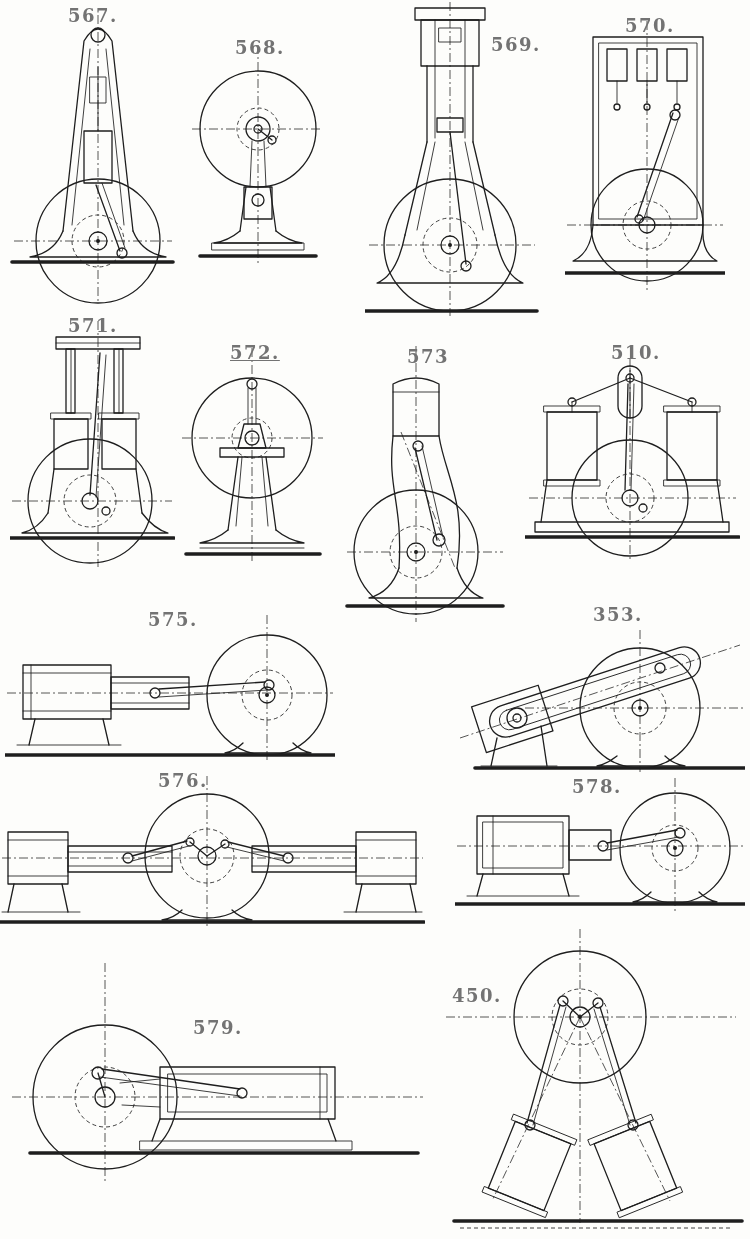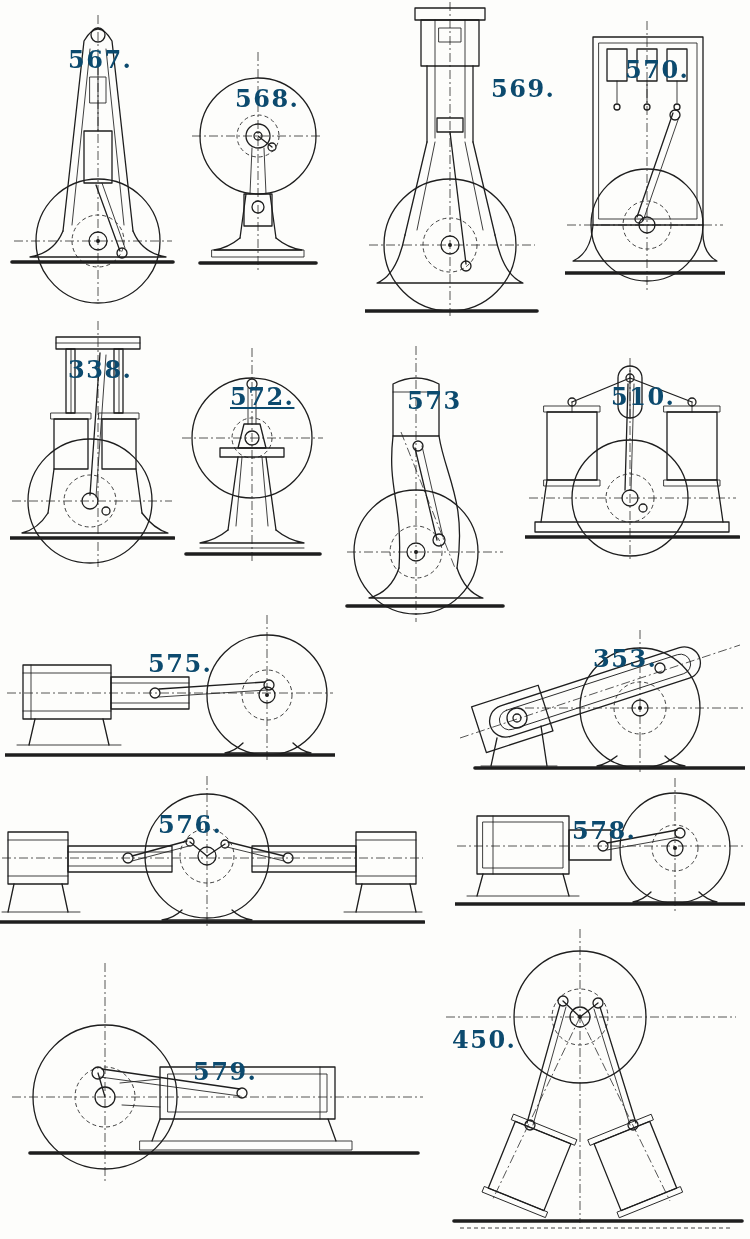--- a/index.html
+++ b/index.html
@@ -6,23 +6,22 @@
   html,body { background:#dedede; }
   .page {
     position:relative; width:750px; height:1239px; margin:0 auto;
     background:#fdfdfb; overflow:hidden;
     font-family:"DejaVu Serif", serif;
   }
   .fig { position:absolute; }
   .fig svg { position:absolute; left:0; top:0; width:100%; height:100%; }
   .fig-label {
     position:absolute; z-index:2;
-    font-weight:700; font-size:24px; letter-spacing:1.5px; color:#0c4a6e;
+    font-weight:700; font-size:18px; letter-spacing:1.5px; color:#737373;
     font-family:"DejaVu Serif", serif;
-    margin-top:40px;
   }
   svg .ln   { fill:none; stroke:#1e1e1e; stroke-width:1.3; stroke-linecap:round; stroke-linejoin:round; }
   svg .thin { stroke-width:0.85; }
   svg .thick{ stroke-width:3.6; }
   svg .cl   { fill:none; stroke:#2b2b2b; stroke-width:0.8; stroke-dasharray:9 3 2 3; }
   svg .dash { fill:none; stroke:#2b2b2b; stroke-width:0.9; stroke-dasharray:4 3; }
   svg .fill { fill:#1e1e1e; stroke:none; }
 </style>
 </head>
 <body>
@@ -45,21 +44,21 @@
       <circle class="ln" cx="88" cy="236" r="62"></circle>
       <circle class="dash" cx="88" cy="236" r="26"></circle>
       <circle class="ln" cx="88" cy="236" r="9"></circle>
       <circle class="fill" cx="88" cy="236" r="2"></circle>
       <circle class="ln" cx="112" cy="248" r="5"></circle>
       <path class="ln" d="M 53 226 Q 44 248 20 252 L 156 252 Q 132 248 123 226"></path>
       <line class="ln thick" x1="2" y1="257" x2="163" y2="257"></line>
     </svg>
   </div>
 
-  <div class="fig" style="left:190px; top:44px; width:135px; height:230px;">
+  <div class="fig" style="left:190px; top:37px; width:135px; height:230px;">
     <div class="fig-label" style="left:45px; top:0px;">568.</div>
     <svg viewBox="0 0 135 230">
       <line class="cl" x1="68" y1="8" x2="68" y2="226"></line>
       <line class="cl" x1="2" y1="92" x2="133" y2="92"></line>
       <circle class="ln" cx="68" cy="92" r="58"></circle>
       <circle class="dash" cx="68" cy="92" r="21"></circle>
       <circle class="ln" cx="68" cy="92" r="12"></circle>
       <circle class="ln" cx="68" cy="92" r="4"></circle>
       <circle class="ln" cx="82" cy="103" r="4"></circle>
       <line class="ln" x1="68" y1="92" x2="82" y2="103"></line>
@@ -124,21 +123,21 @@
       <circle class="ln" cx="82" cy="210" r="56"></circle>
       <circle class="dash" cx="82" cy="210" r="24"></circle>
       <circle class="ln" cx="82" cy="210" r="8"></circle>
       <circle class="ln" cx="74" cy="204" r="4"></circle>
       <path class="ln" d="M 28 210 Q 26 238 8 246 L 152 246 Q 136 238 138 210"></path>
       <line class="ln thick" x1="0" y1="258" x2="160" y2="258"></line>
     </svg>
   </div>
 
   <div class="fig" style="left:10px; top:315px; width:165px; height:255px;">
-    <div class="fig-label" style="left:58px; top:0px;">338.</div>
+    <div class="fig-label" style="left:58px; top:0px;">571.</div>
     <svg viewBox="0 0 165 255">
       <line class="cl" x1="88" y1="6" x2="88" y2="252"></line>
       <line class="cl" x1="2" y1="186" x2="162" y2="186"></line>
       <rect class="ln" x="46" y="22" width="84" height="12"></rect>
       <line class="ln thin" x1="46" y1="28" x2="130" y2="28"></line>
       <rect class="ln" x="56" y="34" width="9" height="64"></rect>
       <rect class="ln" x="104" y="34" width="9" height="64"></rect>
       <rect class="ln" x="44" y="104" width="34" height="50"></rect>
       <rect class="ln" x="92" y="104" width="34" height="50"></rect>
       <rect class="ln thin" x="41" y="98" width="40" height="6"></rect>

